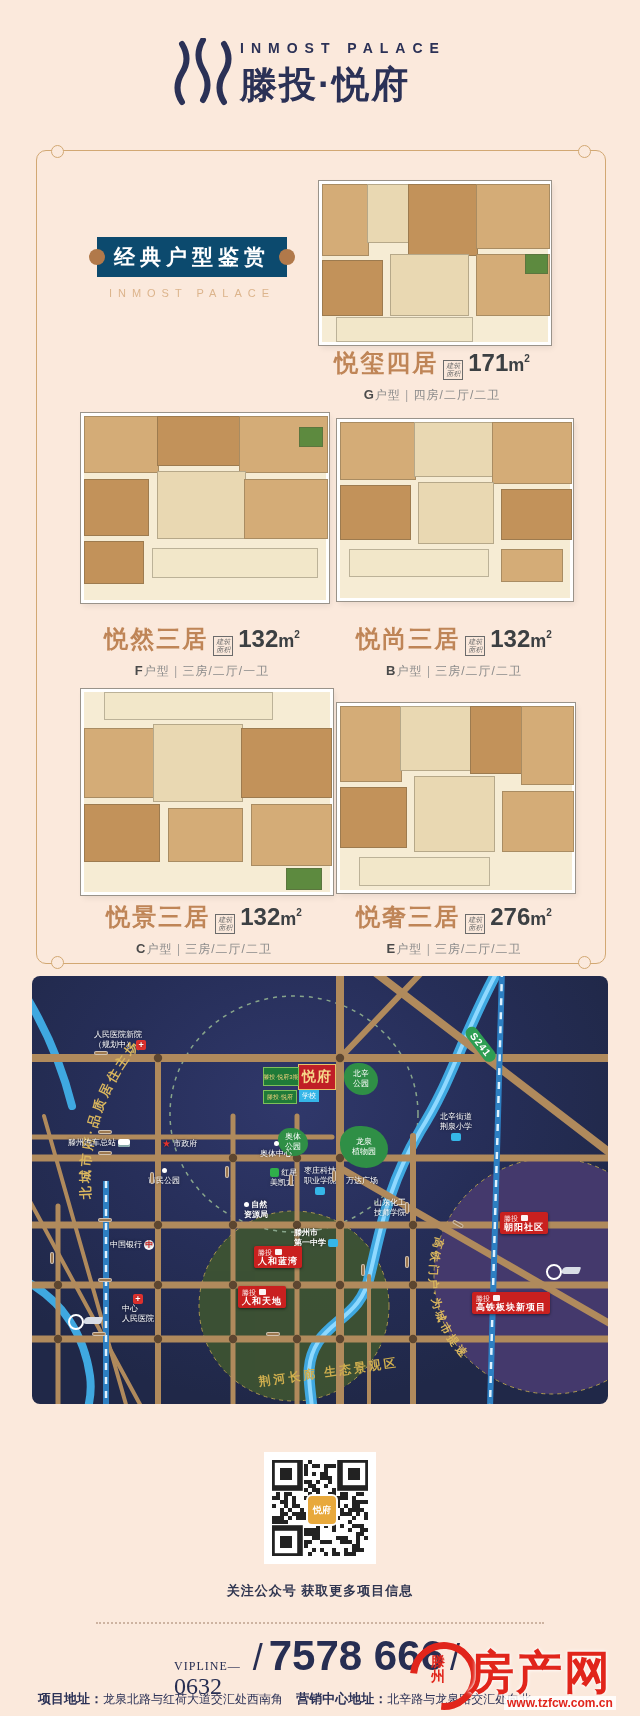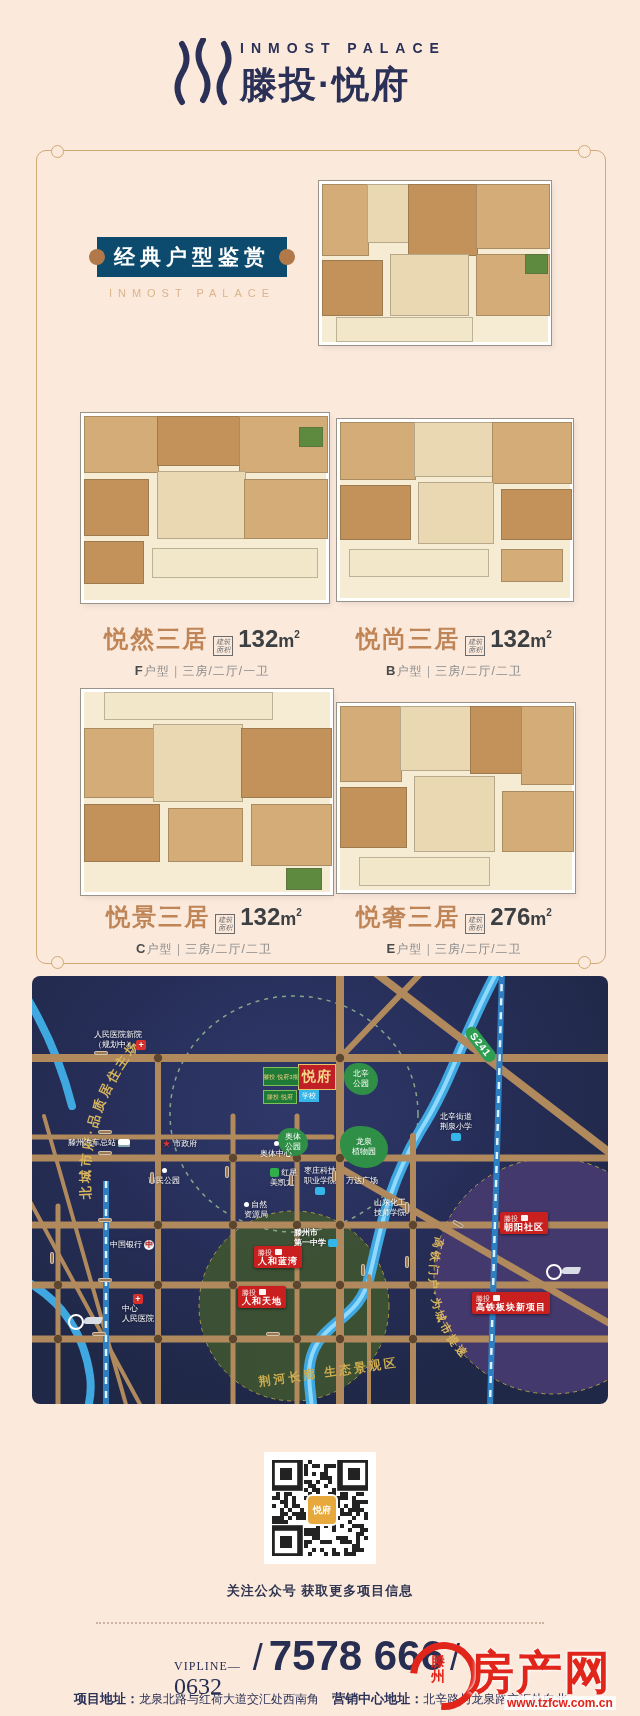--- a/index.html
+++ b/index.html
@@ -116,21 +116,21 @@
   .divider{position:absolute;left:96px;top:1622px;width:448px;border-top:2px dotted #cdb3a1;}
   .phones{position:absolute;left:0;top:1632px;width:640px;display:flex;align-items:baseline;
           justify-content:center;color:#272e52;}
   .vip-col{display:flex;flex-direction:column;align-items:flex-start;margin-right:6px;
            font-family:"Liberation Serif",serif;}
   .vip-lbl{font-size:12px;letter-spacing:1px;}
   .vip-code{font-size:24px;line-height:24px;}
   .ph-slash{font-size:36px;font-weight:normal;padding:0 6px;color:#272e52;}
   .ph-num{font-size:42px;font-weight:bold;letter-spacing:0px;}
   .addr{position:absolute;left:38px;top:1690px;width:600px;font-size:12px;color:#2b3156;white-space:nowrap;}
-  .addr b{font-size:13px;margin-left:36px;}
+  .addr b{font-size:13px;}
 
   .wm{position:absolute;left:408px;top:1636px;width:232px;height:80px;z-index:20;}
   .wm-ring{position:absolute;left:2px;top:6px;width:54px;height:54px;border:7px solid #e1251b;
            border-left-color:transparent;border-radius:50%;transform:rotate(-40deg);}
   .wm-city{position:absolute;left:22px;top:18px;color:#e1251b;font-weight:bold;font-size:14px;
            width:16px;line-height:15px;text-align:center;}
   .wm-site{position:absolute;left:60px;top:6px;font-size:46px;font-weight:bold;color:#e1251b;
            letter-spacing:2px;text-shadow:0 0 4px #fff,0 0 2px #fff;}
   .wm-url{position:absolute;left:96px;top:60px;font-size:12px;font-weight:bold;color:#e1251b;
           background:rgba(255,255,255,.85);padding:0 3px;}
@@ -209,20 +209,31 @@
       <div class="room" style="left: 0%; top: 0%; width: 26%; height: 40%; background: rgb(212, 172, 119);"></div>
       <div class="room" style="left: 26%; top: 0%; width: 30%; height: 34%; background: rgb(233, 216, 178);"></div>
       <div class="room" style="left: 56%; top: 0%; width: 22%; height: 36%; background: rgb(194, 146, 90);"></div>
       <div class="room" style="left: 78%; top: 0%; width: 22%; height: 42%; background: rgb(212, 172, 119);"></div>
       <div class="room" style="left: 0%; top: 44%; width: 28%; height: 32%; background: rgb(194, 146, 90);"></div>
       <div class="room" style="left: 32%; top: 38%; width: 34%; height: 40%; background: rgb(233, 216, 178);"></div>
       <div class="room" style="left: 70%; top: 46%; width: 30%; height: 32%; background: rgb(212, 172, 119);"></div>
       <div class="room grid" style="left: 8%; top: 82%; width: 56%; height: 15%; background: rgb(242, 231, 201);"></div>
     </div>
 
+  <div class="plan-label pl0">
+    <div class="plan-title">
+      <span class="plan-name">悦玺四居</span>
+      <span class="area-badge">
+          <i>建筑</i>
+          <i>面积</i>
+        </span>
+      <span class="plan-area"><b>171</b><span class="unit">m</span><sup>2</sup></span>
+    </div>
+    <div class="plan-type"><b>G</b><span>户型｜四房/二厅/二卫</span></div>
+  </div>
   <div class="plan-label pl1">
     <div class="plan-title">
       <span class="plan-name">悦然三居</span>
       <span class="area-badge">
           <i>建筑</i>
           <i>面积</i>
         </span>
       <span class="plan-area"><b>132</b><span class="unit">m</span><sup>2</sup></span>
     </div>
     <div class="plan-type"><b>F</b><span>户型｜三房/二厅/一卫</span></div>
@@ -353,21 +364,21 @@
       <div class="mlabel v" style="left: 329px; top: 288px;"></div>
       <div class="mlabel v" style="left: 373px; top: 280px;"></div>
       <div class="dlabel" style="left: 420px; top: 246px; transform: rotate(30deg);"></div>
       <div class="poi" style="left: 62px; top: 54px;"><span>人民医院新院</span><br><span>（规划中）</span> <span class="ic ic-cross">+</span></div>
       <div class="poi" style="left: 36px; top: 162px;"><span>滕州汽车总站</span> <span class="ic ic-bus"></span></div>
       <div class="poi" style="left: 130px; top: 163px;"><span class="ic ic-star">★</span> <span>市政府</span></div>
       <div class="poi" style="left: 116px; top: 190px;"><div style="text-align:center"><span class="ic ic-dot"></span></div><span>市民公园</span></div>
       <div class="poi" style="left: 228px; top: 163px;"><div style="text-align:center"><span class="ic ic-dot"></span></div><span>奥体中心</span></div>
       <div class="poi" style="left: 238px; top: 192px;"><span class="ic ic-mall"></span> <span>红星</span><br><span>美凯龙</span></div>
       <div class="poi" style="left: 272px; top: 190px;"><span>枣庄科技</span><br><span>职业学院</span><div style="text-align:center"><span class="ic ic-school"></span></div></div>
-      <div class="poi" style="left: 212px; top: 224px;"><span class="ic ic-dot"></span> <span>自然</span><br><span>资源局</span></div>
+      <div class="poi" style="left: 212px; top: 224px; font-weight: bold;"><span class="ic ic-dot"></span> <span>自然</span><br><span>资源局</span></div>
       <div class="poi" style="left: 78px; top: 264px;"><span>中国银行</span> <span class="ic ic-bank">中</span></div>
       <div class="poi" style="left: 262px; top: 252px; font-weight: bold;"><span>滕州市</span><br><span>第一中学</span> <span class="ic ic-school"></span></div>
       <div class="poi" style="left: 314px; top: 200px;"><span>万达广场</span></div>
       <div class="poi" style="left: 342px; top: 222px;"><span>山东化工</span><br><span>技师学院</span></div>
       <div class="poi" style="left: 408px; top: 136px;"><span>北辛街道</span><br><span>荆泉小学</span><div style="text-align:center"><span class="ic ic-school"></span></div></div>
       <div class="poi" style="left: 90px; top: 318px;"><div style="text-align:center"><span class="ic ic-cross">+</span></div><span>中心</span><br><span>人民医院</span></div>
       <div class="station" style="left: 40px; top: 316px;"></div>
       <div class="train" style="left: 36px; top: 338px;">
         <span class="ring"></span>
         <span class="body"></span>

